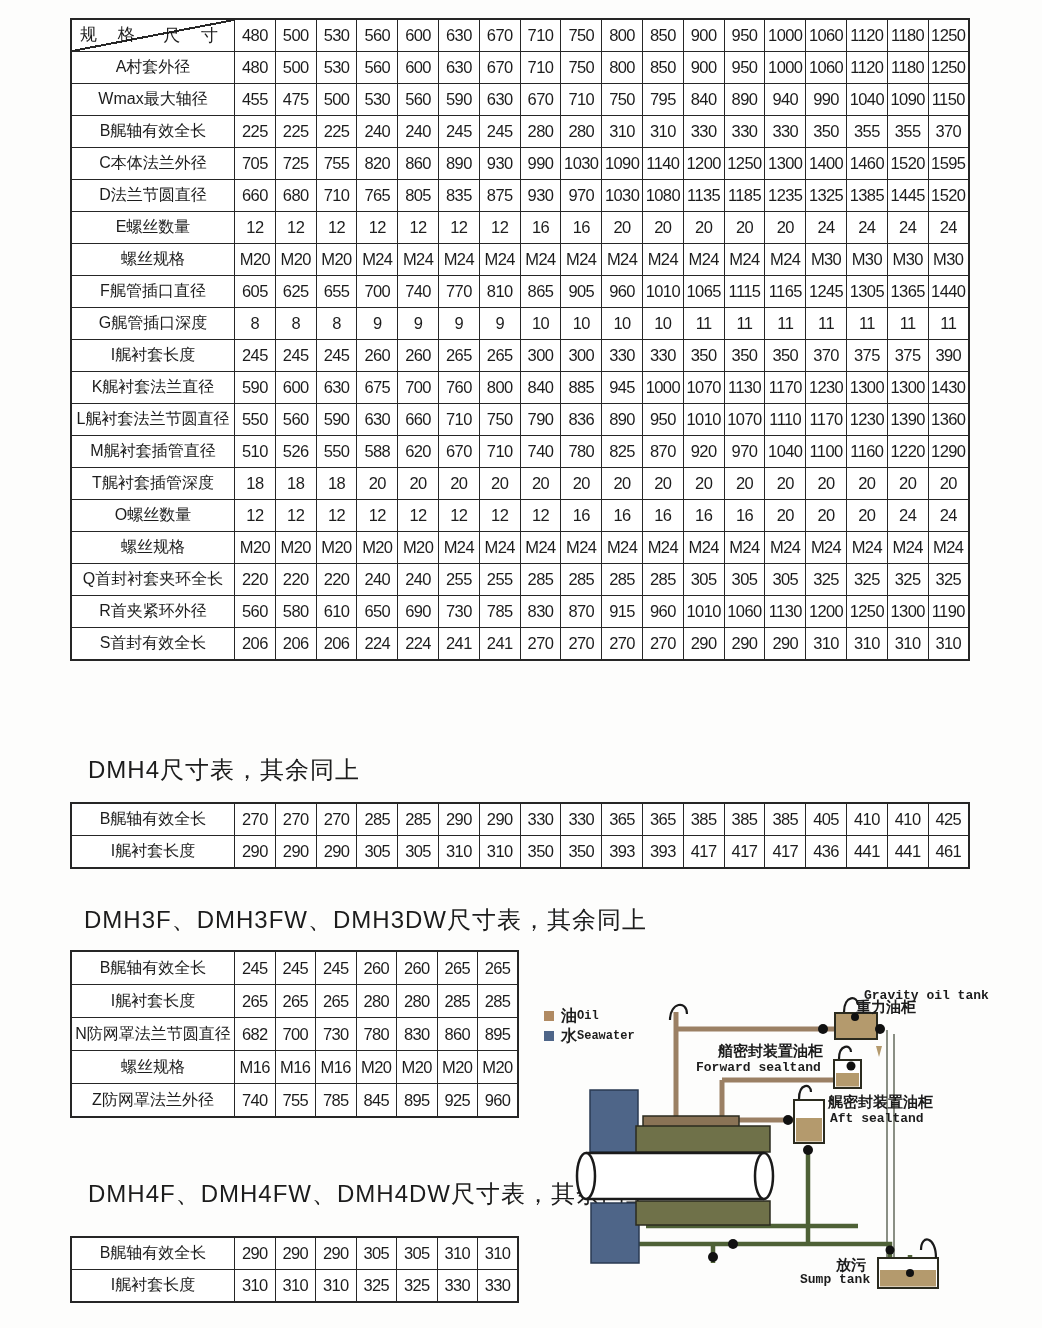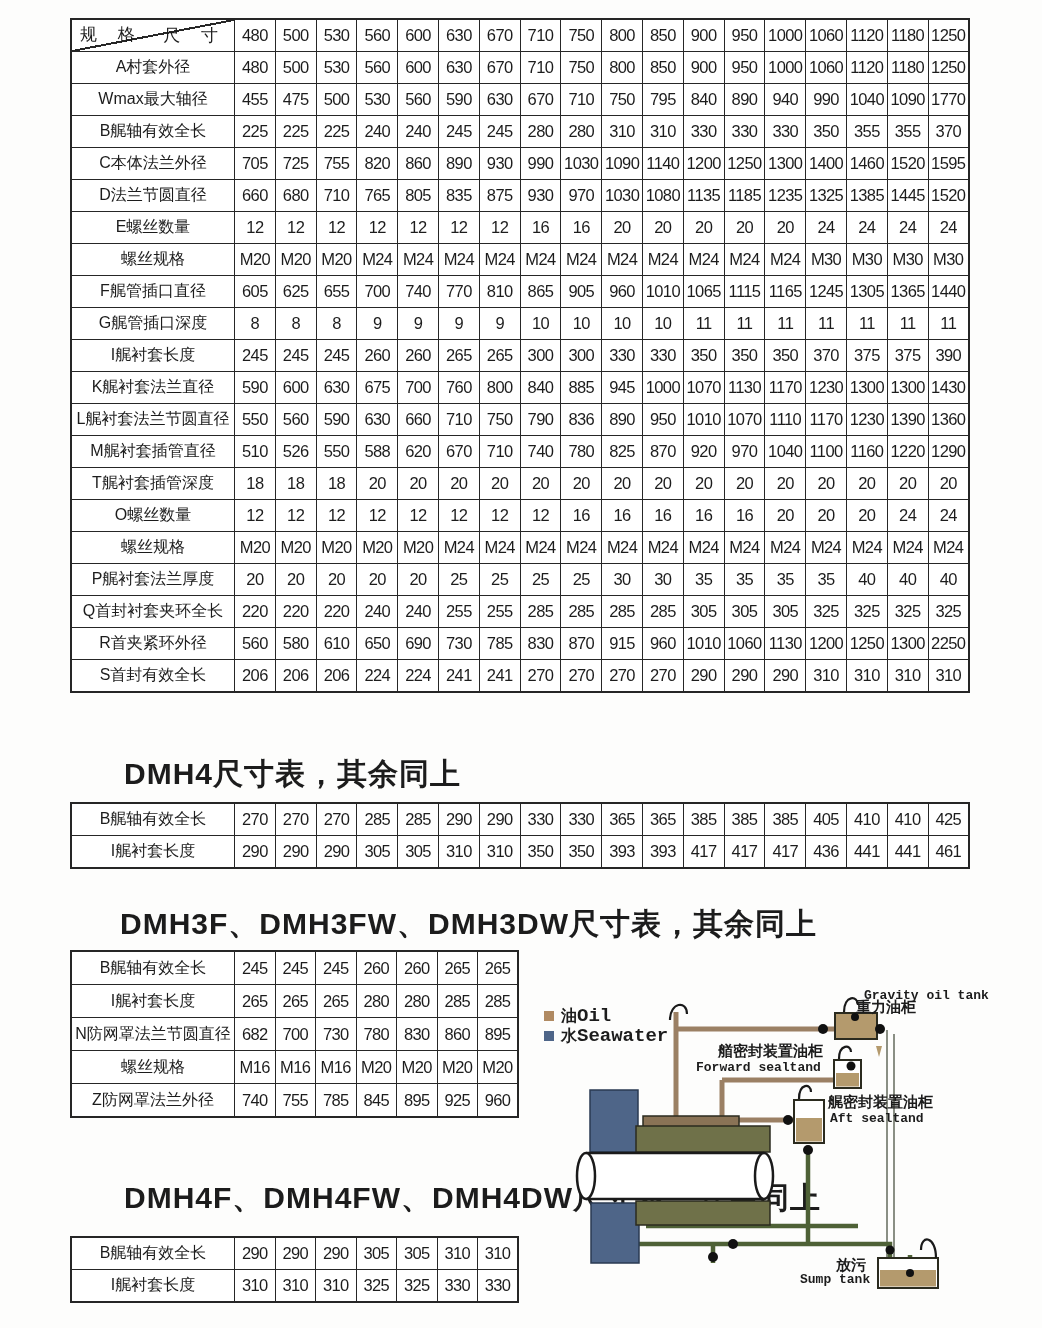--- a/index.html
+++ b/index.html
@@ -21,31 +21,31 @@
   .dim-table th.rowlabel{font-size:16px;letter-spacing:0;width:162px;}
   .dim-table th.size-h{font-size:16.5px;}
   .corner{
     position:relative;width:162px;height:53px;
     background:linear-gradient(to bottom right,
       transparent calc(50% - 1px), #262626 calc(50% - 1px),
       #262626 calc(50% + 1px), transparent calc(50% + 1px));
   }
   .corner .tr-lab{position:absolute;top:4px;right:8px;font-size:17px;letter-spacing:8px;}
   .corner .bl-lab{position:absolute;bottom:5px;left:8px;font-size:17px;letter-spacing:8px;}
-  .sec-title{font-size:30px;font-weight:700;letter-spacing:1px;margin-left:36px;}
+  .sec-title{font-size:24px;font-weight:400;letter-spacing:1px;}
   
   #diagram{left:538px;top:960px;width:502px;height:366px;}
   #diagram svg{position:absolute;left:0;top:0;}
   .dlab-cn{position:absolute;font-size:15px;font-weight:700;white-space:nowrap;}
   .dlab-en{position:absolute;font-size:13px;font-family:"Liberation Mono",monospace;font-weight:700;white-space:nowrap;}
   .legend{position:absolute;left:6px;top:46px;}
   .legend .lrow{display:flex;align-items:center;height:20px;}
   .legend .sw{width:10px;height:10px;margin-right:7px;display:inline-block;}
   .legend .cn{font-size:16px;font-weight:700;}
-  .legend .en{font-size:19px;font-family:"Liberation Mono",monospace;font-weight:700;}
+  .legend .en{font-size:12px;font-family:"Liberation Mono",monospace;font-weight:700;}
 </style>
 </head>
 <body>
 
 <div class="abs" style="left:70px;top:18px;">
   <table class="dim-table" style="width:900px;">
     <thead>
       <tr>
         <th class="corner">
           <span class="tr-lab">尺 寸</span>
@@ -105,21 +105,21 @@
           <td>670</td>
           <td>710</td>
           <td>750</td>
           <td>795</td>
           <td>840</td>
           <td>890</td>
           <td>940</td>
           <td>990</td>
           <td>1040</td>
           <td>1090</td>
-          <td>1770</td>
+          <td>1150</td>
         </tr>
         <tr>
           <th class="rowlabel">B艉轴有效全长</th>
           <td>225</td>
           <td>225</td>
           <td>225</td>
           <td>240</td>
           <td>240</td>
           <td>245</td>
           <td>245</td>
@@ -402,41 +402,20 @@
           <td>M24</td>
           <td>M24</td>
           <td>M24</td>
           <td>M24</td>
           <td>M24</td>
           <td>M24</td>
           <td>M24</td>
           <td>M24</td>
         </tr>
         <tr>
-          <th class="rowlabel">P艉衬套法兰厚度</th>
-          <td>20</td>
-          <td>20</td>
-          <td>20</td>
-          <td>20</td>
-          <td>20</td>
-          <td>25</td>
-          <td>25</td>
-          <td>25</td>
-          <td>25</td>
-          <td>30</td>
-          <td>30</td>
-          <td>35</td>
-          <td>35</td>
-          <td>35</td>
-          <td>35</td>
-          <td>40</td>
-          <td>40</td>
-          <td>40</td>
-        </tr>
-        <tr>
           <th class="rowlabel">Q首封衬套夹环全长</th>
           <td>220</td>
           <td>220</td>
           <td>220</td>
           <td>240</td>
           <td>240</td>
           <td>255</td>
           <td>255</td>
           <td>285</td>
           <td>285</td>
@@ -462,21 +441,21 @@
           <td>830</td>
           <td>870</td>
           <td>915</td>
           <td>960</td>
           <td>1010</td>
           <td>1060</td>
           <td>1130</td>
           <td>1200</td>
           <td>1250</td>
           <td>1300</td>
-          <td>2250</td>
+          <td>1190</td>
         </tr>
         <tr>
           <th class="rowlabel">S首封有效全长</th>
           <td>206</td>
           <td>206</td>
           <td>206</td>
           <td>224</td>
           <td>224</td>
           <td>241</td>
           <td>241</td>

